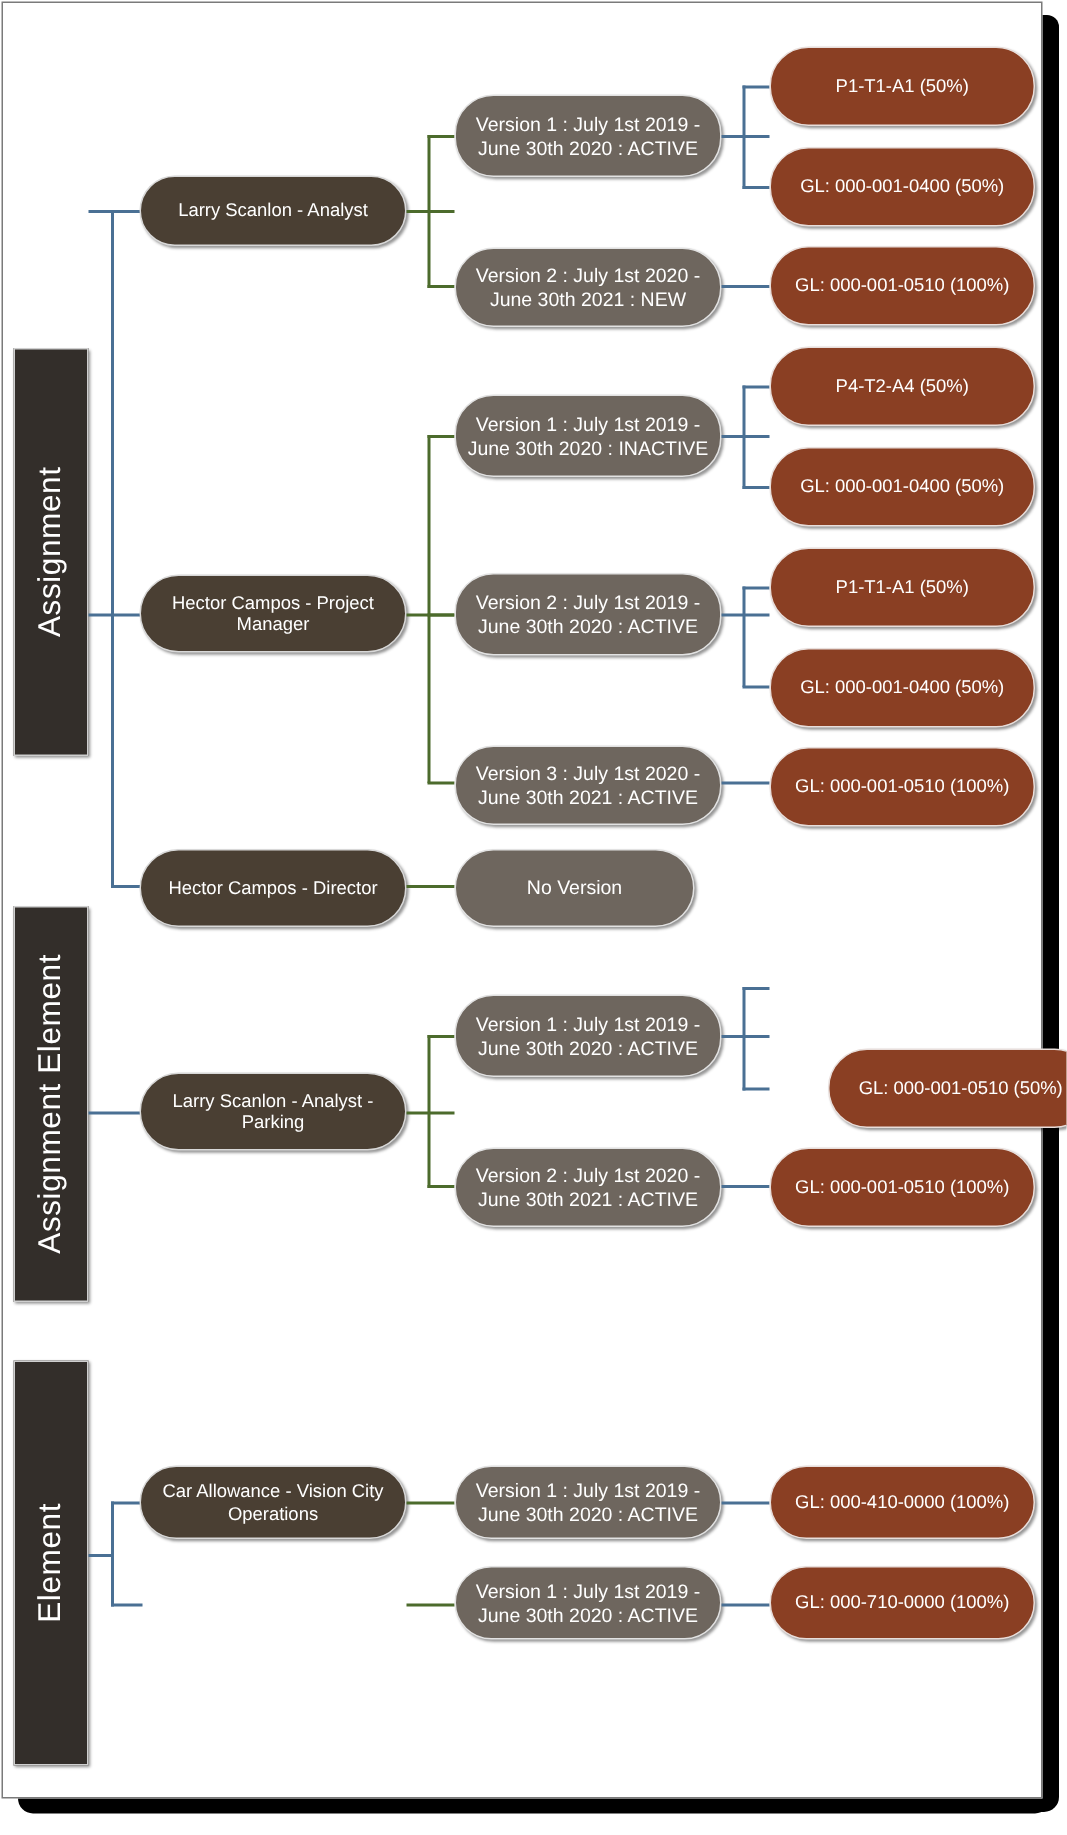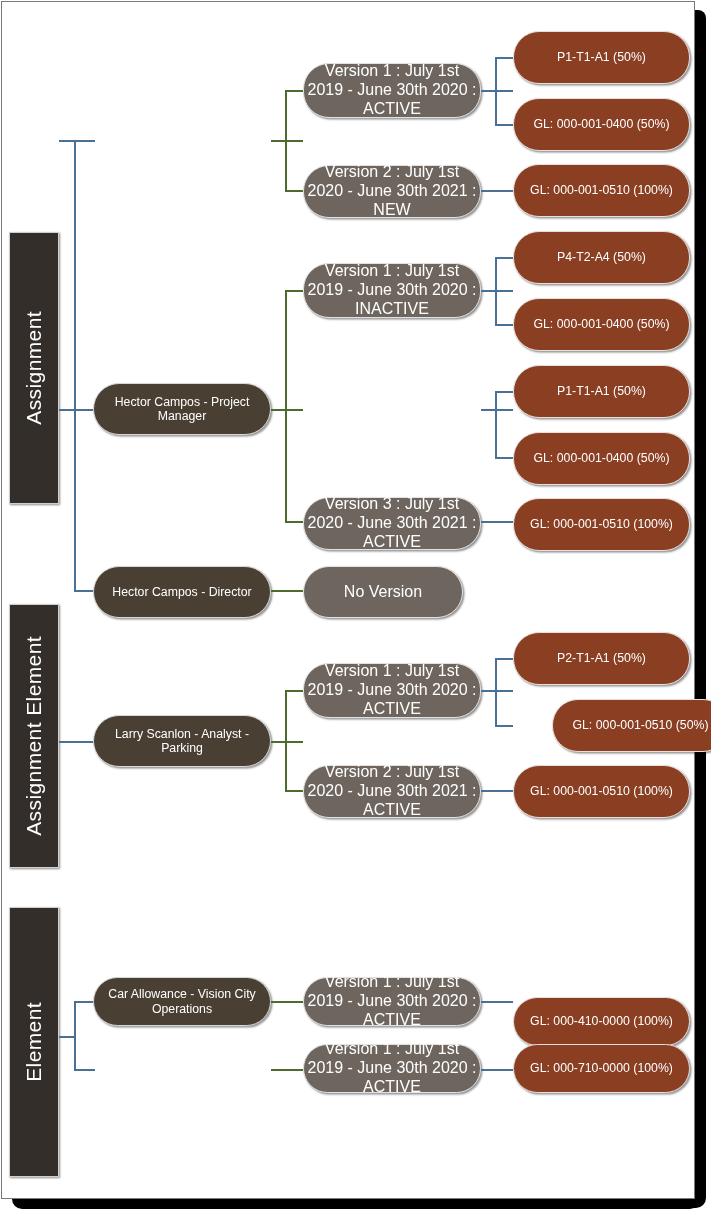--- a/index.html
+++ b/index.html
@@ -77,21 +77,21 @@
     border-radius: 26px;
   }
   .lvl1 {
     background: #4a3f33;
     border: 1px solid #d8d8d8;
     font-size: 12.3px;
   }
   .lvl2 {
     background: #6e665e;
     border: 1px solid #e2e2e2;
-    font-size: 16px;
+    font-size: 13px;
   }
   .lvl3 {
     background: #8a3f23;
     border: 1px solid #e8dedb;
     font-size: 12.3px;
   }
   
   .conn {
     position: absolute;
   }
@@ -125,20 +125,23 @@
   <div class="conn v blue" style="left:74px;  top:409px; height:182px;"></div>
   <div class="conn h blue" style="left:74px;  top:590px; width:21px;"></div>
 
   <div class="conn h blue" style="left:59px;  top:741px; width:36px;"></div>
 
   <div class="conn h blue" style="left:59px;  top:1036px; width:16px;"></div>
   <div class="conn v blue" style="left:74px;  top:1001px; height:70px;"></div>
   <div class="conn h blue" style="left:74px;  top:1001px; width:21px;"></div>
   <div class="conn h blue" style="left:74px;  top:1069px; width:21px;"></div>
 
+  <div class="node lvl1" style="left:93px; top:117px; width:178px; height:47px;">
+    <span>Larry Scanlon - Analyst</span>
+  </div>
   <div class="node lvl1" style="left:93px; top:566px; width:178px; height:52px;">
     <span>Hector Campos - Director</span>
   </div>
   <div class="node lvl1" style="left:93px; top:383px; width:178px; height:52px;">
     <span>Hector Campos - Project Manager</span>
   </div>
   <div class="node lvl1" style="left:93px; top:715px; width:178px; height:52px;">
     <span>Larry Scanlon - Analyst - Parking</span>
   </div>
   <div class="node lvl1" style="left:93px; top:977px; width:178px; height:49px;">
@@ -169,20 +172,23 @@
   <div class="node lvl2" style="left:303px; top:63px;  width:178px; height:55px;">
     <span>Version 1 : July 1st 2019 - June 30th 2020 : ACTIVE</span>
   </div>
   <div class="node lvl2" style="left:303px; top:165px; width:178px; height:53px;">
     <span>Version 2 : July 1st 2020 - June 30th 2021 : NEW</span>
   </div>
 
   <div class="node lvl2" style="left:303px; top:263px; width:178px; height:55px;">
     <span>Version 1 : July 1st 2019 - June 30th 2020 : INACTIVE</span>
   </div>
+  <div class="node lvl2" style="left:303px; top:382px; width:178px; height:55px;">
+    <span>Version 2 : July 1st 2019 - June 30th 2020 : ACTIVE</span>
+  </div>
   <div class="node lvl2" style="left:303px; top:497px; width:178px; height:53px;justify-content:flex-end;">
     <span>Version 3 : July 1st 2020 - June 30th 2021 : ACTIVE</span>
   </div>
 
   <div class="node lvl2" style="left:303px; top:566px; width:160px; height:52px;">
     <span>No Version</span>
   </div>
 
   <div class="node lvl2" style="left:303px; top:663px; width:178px; height:55px;">
     <span>Version 1 : July 1st 2019 - June 30th 2020 : ACTIVE</span>
@@ -247,30 +253,27 @@
   <div class="node lvl3" style="left:513px; top:365px; width:177px; height:53px;">
     <span>P1-T1-A1 (50%)</span>
   </div>
   <div class="node lvl3" style="left:513px; top:432px; width:177px; height:53px;">
     <span>GL: 000-001-0400 (50%)</span>
   </div>
   <div class="node lvl3" style="left:513px; top:498px; width:177px; height:53px;">
     <span>GL: 000-001-0510 (100%)</span>
   </div>
 
-  <div class="node lvl3" style="left:513px; top:632px; width:177px; height:53px;">
-    <span>P2-T1-A1 (50%)</span>
-  </div>
   <div class="node lvl3" style="left:513px; top:699px; width:177px; height:53px;margin-left:39px;">
     <span>GL: 000-001-0510 (50%)</span>
   </div>
   <div class="node lvl3" style="left:513px; top:765px; width:177px; height:53px;">
     <span>GL: 000-001-0510 (100%)</span>
   </div>
 
-  <div class="node lvl3" style="left:513px; top:977px;  width:177px; height:49px;margin-top:20px;">
+  <div class="node lvl3" style="left:513px; top:977px;  width:177px; height:49px;">
     <span>GL: 000-410-0000 (100%)</span>
   </div>
   <div class="node lvl3" style="left:513px; top:1044px; width:177px; height:49px;">
     <span>GL: 000-710-0000 (100%)</span>
   </div>
 
 </div>
 
 </body></html>

